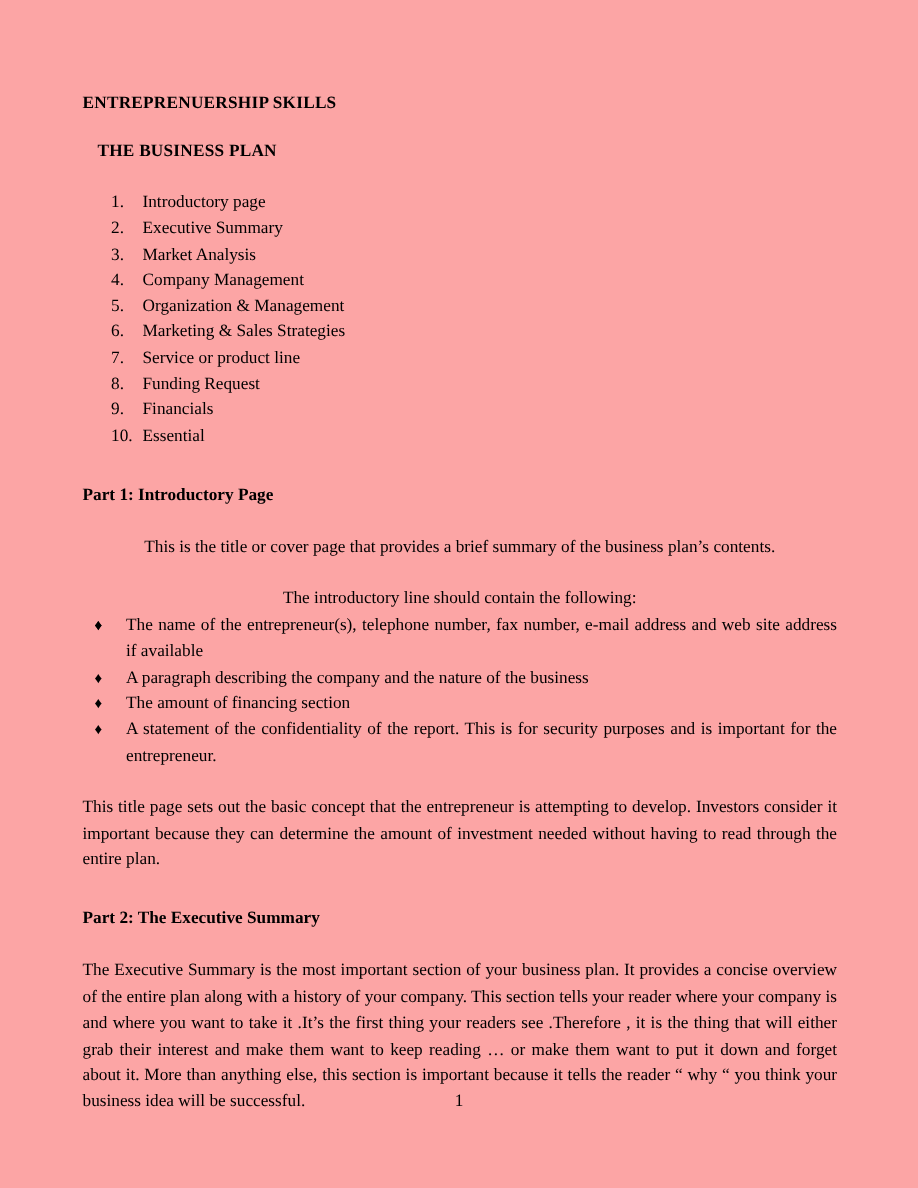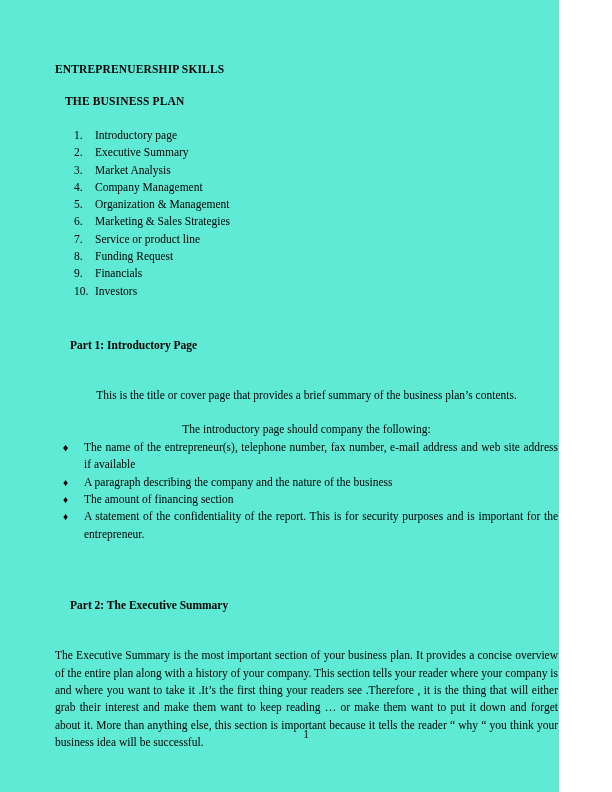--- a/index.html
+++ b/index.html
@@ -14,23 +14,23 @@
     color: #000000;
     position: relative;
     overflow: hidden;
     -webkit-font-smoothing: antialiased;
   }
 
   .page {
     position: absolute;
     left: 0;
     top: 0;
-    width: 559px;
+    width: 612px;
     height: 792px;
-    background: #5eead4;
+    background: #fca5a5;
   }
 
   .content {
     position: absolute;
     left: 55px;
     top: 62px;
     width: 503px;
   }
 
   .h-title {
@@ -77,21 +77,21 @@
     text-align: left;
   }
   ol.numlist li.wide::before {
     left: 19px;
   }
 
   .part-head {
     font-weight: bold;
     font-size: 11.5px;
     line-height: 14px;
-    margin: 15px;
+    margin: 0;
   }
 
   p.body {
     font-size: 11.5px;
     line-height: 17.4px;
     text-align: justify;
     margin: 0;
     -webkit-hyphens: none;
     hyphens: none;
   }
@@ -150,34 +150,34 @@
     <ol class="numlist">
       <li><span>Introductory page</span></li>
       <li><span>Executive Summary</span></li>
       <li><span>Market Analysis</span></li>
       <li><span>Company Management</span></li>
       <li><span>Organization &amp; Management</span></li>
       <li><span>Marketing &amp; Sales Strategies</span></li>
       <li><span>Service or product line</span></li>
       <li><span>Funding Request</span></li>
       <li><span>Financials</span></li>
-      <li class="wide"><span>Investors</span></li>
+      <li class="wide"><span>Essential</span></li>
     </ol>
 
     <div class="gap-23"></div>
 
     <div class="part-head">Part 1: Introductory Page</div>
 
     <div class="gap-20"></div>
 
     <p class="body nojust">This is the title or cover page that provides a brief summary of the business plan’s contents.</p>
 
     <div class="gap-17"></div>
 
-    <p class="body nojust">The introductory page should company the following:</p>
+    <p class="body nojust">The introductory line should contain the following:</p>
 
     <ul class="bullets">
       <li class="noj">
         <span class="bullet-glyph">♦</span>
       </li>
       <li>
         <span class="bullet-glyph">♦</span>
         <span>The name of the entrepreneur(s), telephone number, fax number, e-mail address and web site address  if available</span>
       </li>
       <li class="noj">
@@ -189,20 +189,21 @@
         <span>The amount of financing section</span>
       </li>
       <li>
         <span class="bullet-glyph">♦</span>
         <span>A statement of the confidentiality of the report. This is for security purposes and is important for the entrepreneur.</span>
       </li>
     </ul>
 
     <div class="gap-17"></div>
 
+    <p class="body">This title page sets out the basic concept that the entrepreneur is attempting to develop. Investors consider it important because they can determine the amount of investment needed without having to read through the entire plan.</p>
 
     <div class="gap-23"></div>
 
     <div class="part-head">Part 2: The Executive Summary</div>
 
     <div class="gap-20"></div>
 
     <p class="body">The Executive Summary is the most important section of your business plan. It provides a concise overview of the entire plan along with a history of your company. This section tells your reader where your company is and where you want to take it .It’s the first thing your readers see .Therefore , it is the thing that will either grab their interest and make them want to keep reading … or make them want to put it down and forget about it. More than anything else, this section is important because it tells the reader “  why “ you think your business idea will be successful.</p>
 
   </div>

